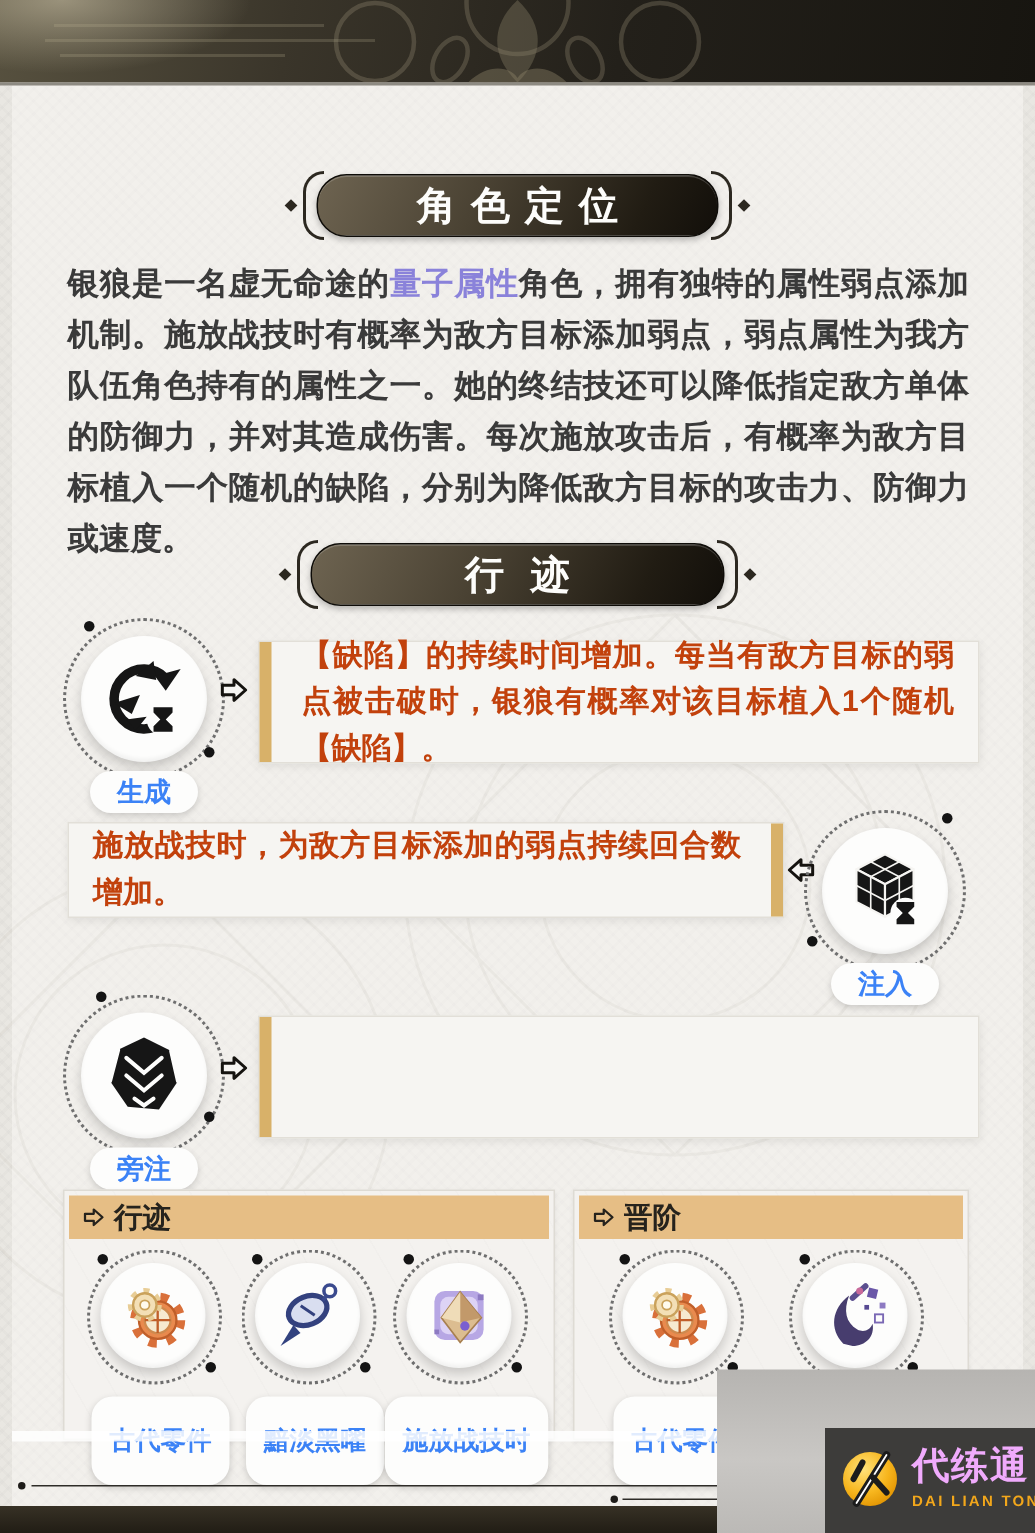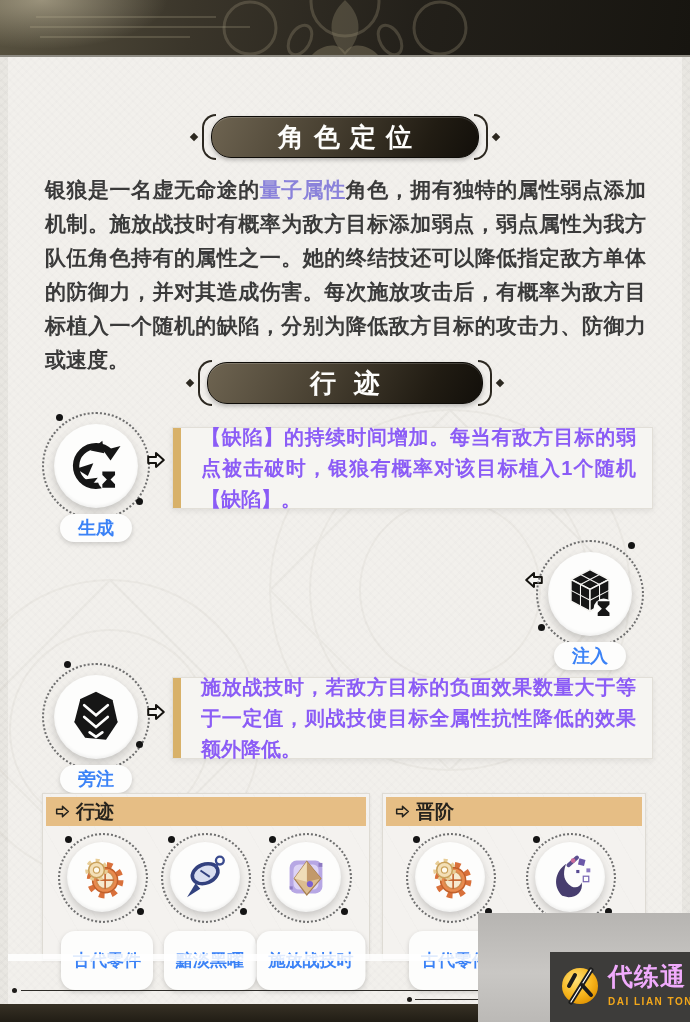--- a/index.html
+++ b/index.html
@@ -67,21 +67,21 @@
 
   .trace-box{
     position:absolute;background:#f6f5f2;border:1px solid #e2dfd8;
     box-shadow:0 2px 6px rgba(0,0,0,.08);
   }
   .gold-bar{position:absolute;top:0;bottom:0;width:8px;background:#d8b169;}
   .gold-bar.left{left:0;} .gold-bar.right{right:0;}
   .trace-text{
     position:absolute;left:28px;right:16px;top:0;bottom:0;
     display:flex;align-items:center;
-    font-size:20px;line-height:31px;font-weight:700;color:#8b5cf6;
+    font-size:20px;line-height:31px;font-weight:700;color:#c2410c;
     text-align:justify;word-break:break-all;
   }
   .trace-box.bar-right .trace-text{left:16px;right:28px;}
   .flow-arrow{position:absolute;width:20px;height:20px;}
 
   
   .panel{
     position:absolute;top:793px;height:165px;background:#f4f2ef;
     border:1px solid #dedbd4;box-shadow:0 1px 3px rgba(0,0,0,.07);
     background-image:repeating-linear-gradient(60deg, rgba(0,0,0,.012) 0 1px, transparent 1px 22px);
@@ -187,20 +187,24 @@
     <div class="name-pill">生成</div>
   </div>
   <svg class="flow-arrow" style="left:146px;top:450px;" viewBox="0 0 18 18">
     <path d="M2 6.2 H9 V2.8 L16 9 L9 15.2 V11.8 H2 Z" fill="#f6f5f2" stroke="#15130f" stroke-width="1.8" stroke-linejoin="round"></path>
   </svg>
   <div class="trace-box" style="left:172px;top:427px;width:479px;height:80px;">
     <div class="gold-bar left"></div>
     <div class="trace-text">【缺陷】的持续时间增加。每当有敌方目标的弱点被击破时，银狼有概率对该目标植入1个随机【缺陷】。</div>
   </div>
 
+  <div class="trace-box bar-right" style="left:45px;top:548px;width:476px;height:62px;">
+    <div class="gold-bar right"></div>
+    <div class="trace-text">施放战技时，为敌方目标添加的弱点持续回合数增加。</div>
+  </div>
   <svg class="flow-arrow" style="left:524px;top:570px;" viewBox="0 0 18 18">
     <path d="M16 6.2 H9 V2.8 L2 9 L9 15.2 V11.8 H16 Z" fill="#f6f5f2" stroke="#15130f" stroke-width="1.8" stroke-linejoin="round"></path>
   </svg>
   <div class="skill-node" style="left:536px;top:540px;">
     <div class="ring"></div>
     <div class="accent-dot" style="left:92px;top:2px;"></div>
     <div class="accent-dot" style="left:2px;top:84px;"></div>
     <div class="disc">
       <svg width="58" height="58" viewBox="0 0 64 64">
         <g fill="#161616" stroke="#f6f5f2" stroke-width="1.6" stroke-linejoin="round">
@@ -239,21 +243,20 @@
         </g>
       </svg>
     </div>
     <div class="name-pill">旁注</div>
   </div>
   <svg class="flow-arrow" style="left:146px;top:702px;" viewBox="0 0 18 18">
     <path d="M2 6.2 H9 V2.8 L16 9 L9 15.2 V11.8 H2 Z" fill="#f6f5f2" stroke="#15130f" stroke-width="1.8" stroke-linejoin="round"></path>
   </svg>
   <div class="trace-box" style="left:172px;top:677px;width:479px;height:80px;">
     <div class="gold-bar left"></div>
-    <div class="trace-text">施放战技时，若敌方目标的负面效果数量大于等于一定值，则战技使目标全属性抗性降低的效果额外降低。</div>
   </div>
 
   <div class="panel" style="left:42px;width:326px;">
     <div class="panel-header">
       <svg width="15" height="15" viewBox="0 0 18 18">
         <path d="M2 6.2 H9 V2.8 L16 9 L9 15.2 V11.8 H2 Z" fill="#e6be85" stroke="#26231d" stroke-width="1.8" stroke-linejoin="round"></path>
       </svg>
       <span>行迹</span>
     </div>
     <div class="item-node" style="left:12px;">

